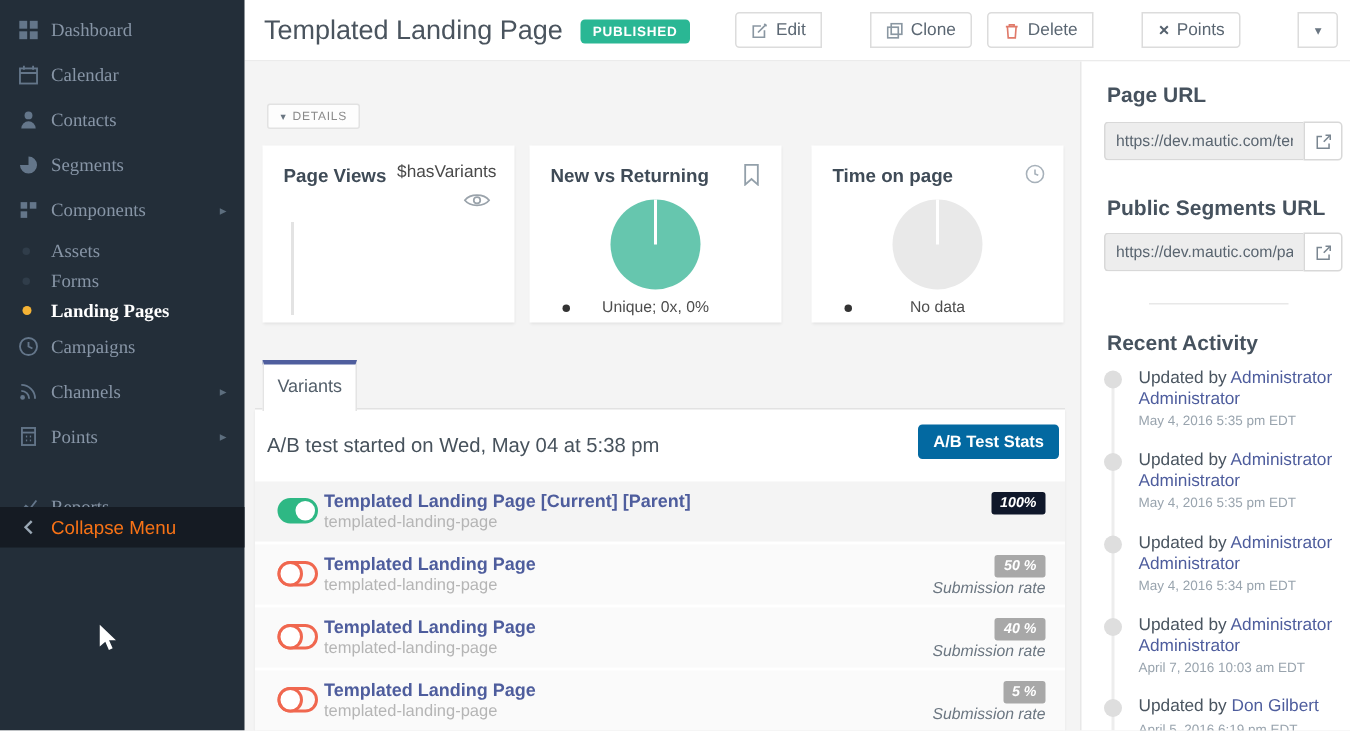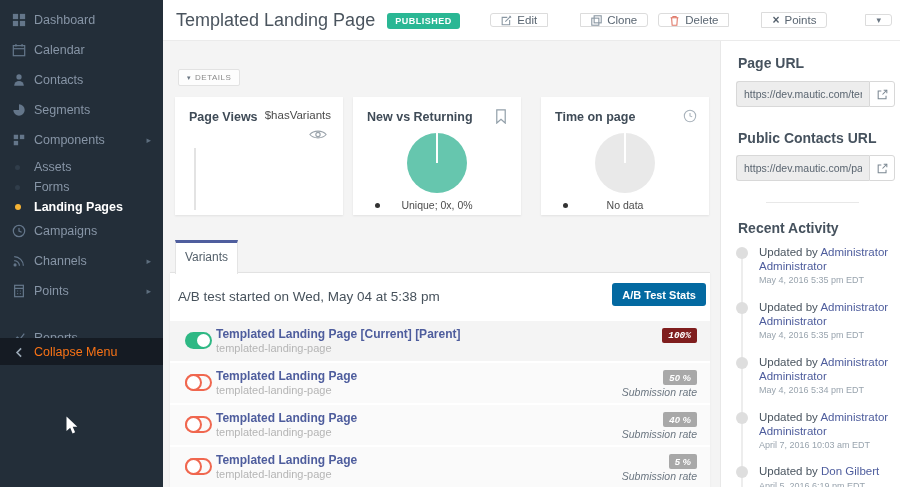--- a/index.html
+++ b/index.html
@@ -1,41 +1,41 @@
 <!DOCTYPE html>
 <html><head>
 <meta charset="utf-8">
 <style>
   * { margin:0; padding:0; box-sizing:border-box; }
   html,body { width:900px; height:487px; overflow:hidden; }
   body { font-family:"Liberation Sans", sans-serif; background:#f4f4f4; position:relative; }
 
   
   #sidebar { position:absolute; left:0; top:0; width:163px; height:487px; background:#232e39; z-index:5; }
-  .nav-item { position:absolute; left:0; width:163px; height:24px; display:flex; align-items:center; cursor:pointer; }
+  .nav-item { position:absolute; left:0; width:163px; height:24px; display:flex; align-items:center; cursor:pointer;font-family:Liberation Serif, serif; }
   .nav-item .nicon { position:absolute; left:12px; width:14px; height:14px; color:#64768a; display:flex; align-items:center; }
   .nav-item .nlabel { position:absolute; left:34px; font-size:12.5px; color:#8795a6; white-space:nowrap; }
   .nav-item.active .nlabel { color:#ffffff; font-weight:bold; }
   .nav-item .sub-arrow { position:absolute; right:12px; font-size:9px; color:#5d6e7e; }
   .nav-dot { position:absolute; left:15px; width:6px; height:6px; border-radius:50%; }
   .dot-dim { background:#303d4a; width:5px; height:5px; }
   .dot-active { background:#f5b335; }
   #collapse-row { position:absolute; left:0; top:338px; width:163px; height:27px; background:#151b23; display:flex; align-items:center; cursor:pointer; }
   #collapse-row .nicon { position:absolute; left:13px; width:13px; height:13px; color:#9aa8b5; }
   #collapse-row .nlabel { position:absolute; left:34px; font-size:12.5px; color:#f97316; }
   .nav-svg { width:100%; height:100%; stroke:currentColor; fill:none; stroke-width:1.4; }
   .nav-svg .solid { fill:currentColor; stroke:none; }
 
   
   #header { position:absolute; left:163px; top:0; width:737px; height:41px; background:#ffffff; border-bottom:1px solid #ebebeb; }
   #title-wrap { position:absolute; left:13px; top:0; height:41px; display:flex; align-items:center; gap:12px; }
   #page-title { font-size:18px; color:#4a545e; white-space:nowrap; }
   #status-badge { background:#2ab794; color:#fff; font-size:9px; font-weight:bold; letter-spacing:.5px; padding:3px 8px; border-radius:3px; }
   #toolbar { position:absolute; right:8px; top:8px; display:flex; align-items:stretch; height:24px; }
-  .btn-group { display:flex;align-items:center; }
+  .btn-group { display:flex; }
   .tbtn { display:flex; align-items:center; gap:5px; background:#fff; border:1px solid #dcdcdc; padding:0 10px; font-size:11.5px; color:#5a6672; cursor:pointer; }
   .btn-group .tbtn + .tbtn { margin-left:-1px; }
   .btn-group .tbtn:first-child { border-radius:3px 0 0 3px; }
   .btn-group .tbtn:last-child { border-radius:0 3px 3px 0;margin-left:32px; }
   .tbtn.single { border-radius:3px; }
   .gap10 { margin-left:10px; } .gap6 { margin-left:6px; }
   .tico { width:11px; height:11px; stroke:#8a97a2; fill:none; stroke-width:1.4; }
   .tico.red { stroke:#e07a6a; }
   .x-glyph { font-weight:bold; color:#55616d; font-size:12px; }
   .caret { font-size:9px; color:#6a7682; }
@@ -59,21 +59,21 @@
   #tab-variants { position:absolute; left:12px; top:199px; width:63px; height:34px; background:#fff; border-top:3px solid #4f5e9e; border-left:1px solid #e4e4e4; border-right:1px solid #e4e4e4; z-index:3; text-align:center; font-size:12px; color:#535f6a; line-height:29px; cursor:pointer; }
   #panel { position:absolute; left:7px; top:231px; width:540px; height:215px; background:#fff; border-top:1px solid #e2e2e2; box-shadow:0 1px 2px rgba(0,0,0,.06); }
   #ab-text { position:absolute; left:8px; top:16px; font-size:13.5px; color:#47525c; }
   #ab-stats-btn { position:absolute; right:4px; top:10px; height:23px; background:#0369a1; color:#fff; font-size:11px; font-weight:bold; border:none; border-radius:3px; padding:0 10px; cursor:pointer; }
   #vrows { position:absolute; left:0; top:48px; width:100%; }
   .vrow { position:relative; height:40px; margin-bottom:2px; background:#fafafa; }
   .vrow.first { background:#f4f4f4; }
   .vtitle { position:absolute; left:46px; top:6px; font-size:12px; font-weight:bold; color:#4e5d9d; cursor:pointer; }
   .vslug { position:absolute; left:46px; top:21px; font-size:11px; color:#b5b5b5; }
   .vbadge { position:absolute; right:13px; top:7px; font-size:9.5px; font-style:italic; font-weight:bold; color:#fff; padding:2px 6px; border-radius:2px; }
-  .vbadge.green { background:#7f1d1d;font-family:Liberation Mono, monospace; } .vbadge.gray { background:#a8a8a8; }
+  .vbadge.green { background:#0f172a; } .vbadge.gray { background:#a8a8a8; }
   .vsub { position:absolute; right:13px; top:23px; font-size:10.5px; font-style:italic; color:#6b7681; }
   .toggle-on { position:absolute; left:15px; top:11px; width:27px; height:17px; background:#2eb884; border-radius:9px; cursor:pointer; }
   .toggle-on::after { content:''; position:absolute; right:2px; top:2px; width:13px; height:13px; background:#fff; border-radius:50%; }
   .toggle-off { position:absolute; left:15px; top:11px; width:27px; height:17px; border:2px solid #f0674f; border-radius:9px; cursor:pointer; }
   .toggle-off::after { content:''; position:absolute; left:-2px; top:-2px; width:13px; height:13px; border:2px solid #f0674f; border-radius:50%; background:#fff; }
 
   
   #rightpanel { position:absolute; left:720px; top:41px; width:180px; height:446px; background:#fff; border-left:1px solid #e8e8e8; }
   .rp-heading { position:absolute; left:17px; font-size:14px; font-weight:bold; color:#46525e; }
   .url-group { position:absolute; left:15px; width:159px; height:26px; display:flex; }
@@ -344,21 +344,21 @@
     <input class="url-input" readonly="" value="https://dev.mautic.com/ten" style="">
     <button class="url-btn">
       <svg class="ext-ico" viewBox="0 0 14 14">
           <path d="M5.5 2.5 H1.5 V12.5 H11.5 V8.5"></path>
           <path d="M7 7 L12.5 1.5"></path>
           <path d="M8.5 1.5 H12.5 V5.5"></path>
         </svg>
     </button>
   </div>
 
-  <div class="rp-heading" style="top:89px">Public Contacts URL</div>
+  <div class="rp-heading" style="top:89px">Public Segments URL</div>
   <div class="url-group" style="top:114px">
     <input class="url-input" readonly="" value="https://dev.mautic.com/pag" style="">
     <button class="url-btn">
       <svg class="ext-ico" viewBox="0 0 14 14">
           <path d="M5.5 2.5 H1.5 V12.5 H11.5 V8.5"></path>
           <path d="M7 7 L12.5 1.5"></path>
           <path d="M8.5 1.5 H12.5 V5.5"></path>
         </svg>
     </button>
   </div>

